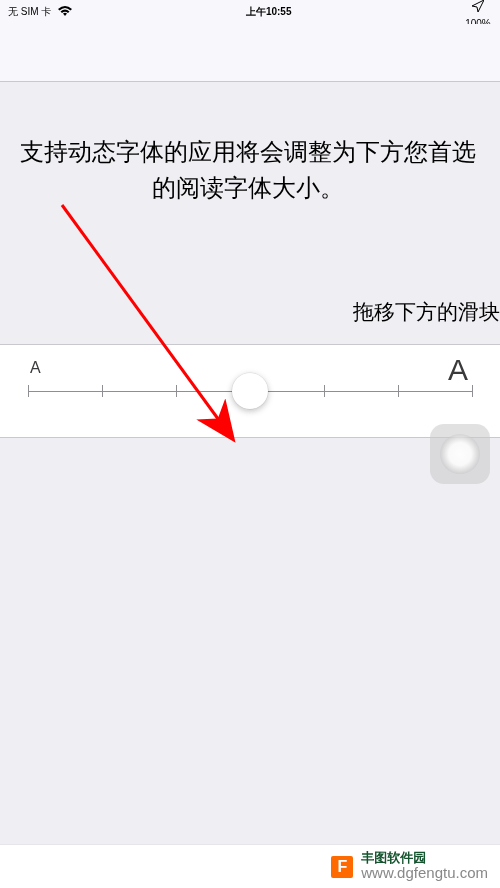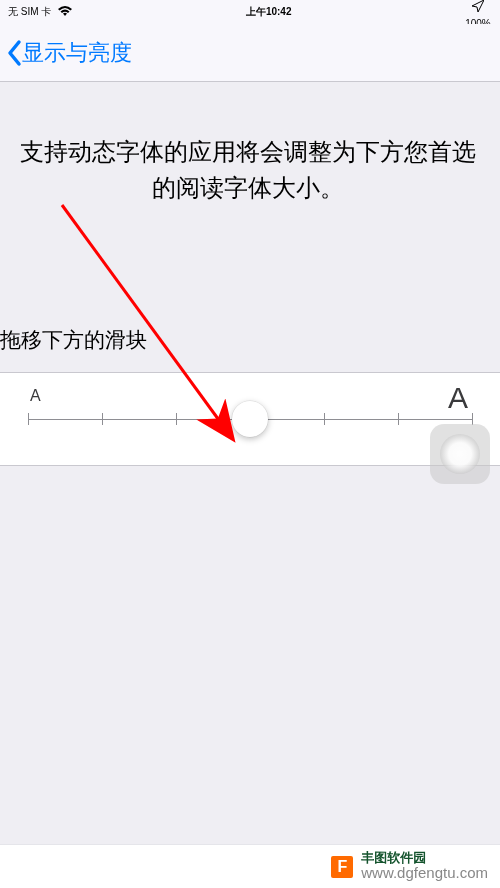--- a/index.html
+++ b/index.html
@@ -65,23 +65,23 @@
   
   .preview-area {
     padding: 52px 24px 0 20px;
     text-align: center;
   }
   .preview-text {
     font-size: 24px;
     line-height: 1.5;
   }
   .instruction {
-    text-align: left;
+    text-align: right;
     font-size: 21px;
-    margin-top: 120px;
+    margin-top: 92px;
     margin-bottom: 18px;
   }
 
   
   .slider-row {
     background: #fff;
     border-top: 1px solid #c9c8cf;
     border-bottom: 1px solid #c9c8cf;
     height: 94px;
     position: relative;
@@ -187,47 +187,39 @@
 
 <div class="status-bar">
   <div class="status-left">
     <span>无 SIM 卡</span>
     <span class="wifi-icon">
       <svg width="16" height="12" viewBox="0 0 16 12">
           <path d="M8 11 L6 8.5 Q8 7 10 8.5 Z M3.5 6.5 Q8 2.5 12.5 6.5 L11 8 Q8 5.5 5 8 Z M1 4 Q8 -2 15 4 L13.5 5.5 Q8 0.5 2.5 5.5 Z" fill="#000"></path>
         </svg>
     </span>
   </div>
-  <div style="font-weight:600">上午10:42</div>
+  <div style="font-weight:600">上午10:55</div>
   <div class="status-right">
     <span class="lock-icon">
       <svg width="14" height="14" viewBox="0 0 14 14">
           <circle cx="7" cy="7" r="5.5" fill="none" stroke="#000" stroke-width="1"></circle>
           <path d="M5 6 V5 a2 2 0 0 1 4 0 V6 M4.5 6 h5 v4 h-5 z" fill="none" stroke="#000" stroke-width="1"></path>
         </svg>
     </span>
     <span class="loc-icon">
       <svg width="12" height="12" viewBox="0 0 12 12">
           <path d="M0 6 L12 0 L6 12 L5 7 Z" fill="none" stroke="#000" stroke-width="1"></path>
         </svg>
     </span>
     <span>100%</span>
     <span class="battery"></span>
   </div>
 </div>
 
 <div class="nav-bar">
-  <div class="back-btn">
-    <span class="back-chevron">
-      <svg width="16" height="28" viewBox="0 0 16 28">
-          <polyline points="13,3 4,14 13,25" fill="none" stroke="#007aff" stroke-width="3.5" stroke-linecap="round" stroke-linejoin="round"></polyline>
-        </svg>
-    </span>
-    <span>显示与亮度</span>
-  </div>
 </div>
 
 <div class="preview-area">
   <div class="preview-text">支持动态字体的应用将会调整为下方您首选的阅读字体大小。</div>
 </div>
 
 <div class="instruction">拖移下方的滑块</div>
 
 <div class="slider-row">
   <span class="small-a">A</span>

